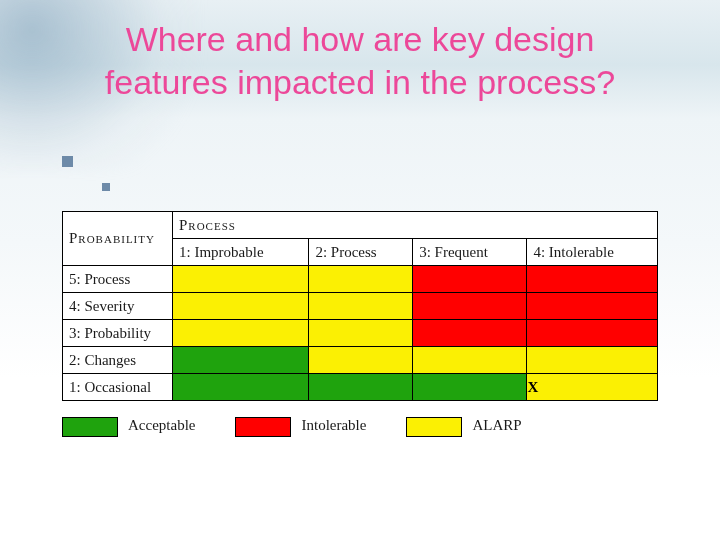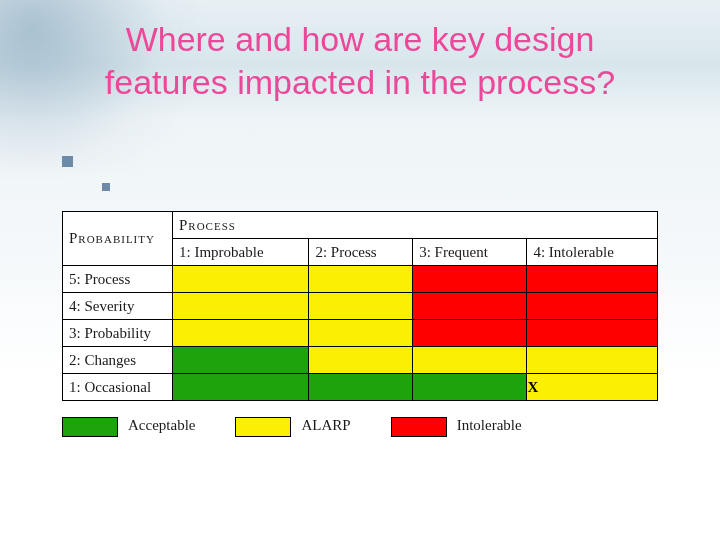--- a/index.html
+++ b/index.html
@@ -136,22 +136,22 @@
         </tbody>
     </table>
   </div>
 
   <div class="legend" id="legend">
       <div class="legend-item">
         <div class="sw c-green"></div>
         <span class="lab">Acceptable</span>
       </div>
       <div class="legend-item">
+        <div class="sw c-red"></div>
+        <span class="lab">Intolerable</span>
+      </div>
+      <div class="legend-item">
         <div class="sw c-yellow"></div>
         <span class="lab">ALARP</span>
-      </div>
-      <div class="legend-item">
-        <div class="sw c-red"></div>
-        <span class="lab">Intolerable</span>
       </div>
     </div>
 
 </div>
 
 </body></html>

